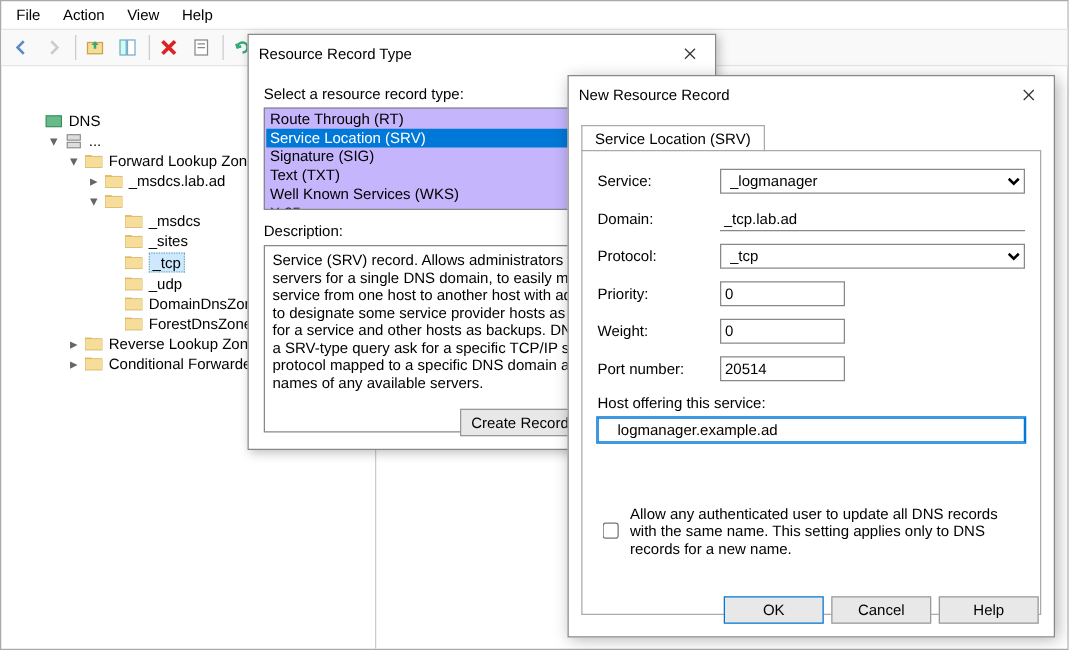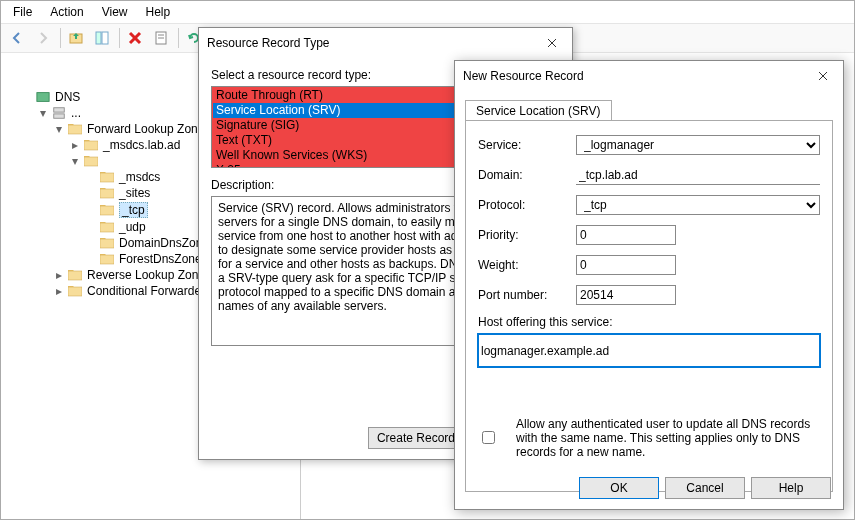--- a/index.html
+++ b/index.html
@@ -29,46 +29,46 @@
 .tree li > .tw { width:12px; display:inline-flex; justify-content:center; margin-right:2px; color:#666; }
 .tree li > .fld { width:16px; height:14px; margin-right:4px; display:inline-flex; align-items:center; justify-content:center; }
 .tree .selected { background:#cde8ff; border:1px dotted #7ab; padding:0 2px; }
 
 
 .folder-svg { width:14px; height:12px; }
 .folder-svg .tab { fill:#e8c268; }
 .folder-svg .body { fill:#f7dd9a; stroke:#caa24a; stroke-width:0.5; }
 
 
-.dlg1 { position:absolute; left:198px; top:27px; width:375px; height:433px; background:#fff; border:1px solid #888; box-shadow:2px 2px 8px rgba(0,0,0,0.25); }
+.dlg1 { position:absolute; left:198px; top:27px; width:375px; height:333px; background:#fff; border:1px solid #888; box-shadow:2px 2px 8px rgba(0,0,0,0.25); }
 .dlg-title { height:30px; display:flex; align-items:center; padding:0 8px; }
 .dlg-title .t { flex:1; }
 .dlg-close { width:24px; height:24px; display:flex; align-items:center; justify-content:center; }
 .dlg1 .body { padding:10px 12px; }
 .group-lbl { margin-bottom:4px; }
-.listbox { border:1px solid #888; background:#ef4444; height:82px; overflow:hidden; padding:1px; }
+.listbox { border:1px solid #888; background:#c4b5fd; height:82px; overflow:hidden; padding:1px; }
 .listbox div { padding:0 3px; line-height:15px; }
 .listbox .sel { background:#0078d7; color:#fff; }
 .desc-box { border:1px solid #888; background:#fff; height:150px; padding:4px 6px; margin-top:4px; }
 .dlg1 .footer { position:absolute; bottom:10px; right:12px; display:flex; gap:6px; }
 .btn { min-width:80px; height:22px; border:1px solid #999; background:#e8e8e8; display:flex; align-items:center; justify-content:center; padding:0 8px; }
 
 
 .dlg2 { position:absolute; left:454px; top:60px; width:390px; height:450px; background:#fff; border:1px solid #888; box-shadow:2px 2px 12px rgba(0,0,0,0.3); }
 .dlg2 .tabrow { margin:8px 10px 0; }
 .tab { display:inline-block; border:1px solid #aaa; border-bottom:none; padding:3px 10px; background:#fff; position:relative; top:1px; }
 .tab-pane { border:1px solid #aaa; margin:0 10px; padding:14px 12px 10px; height:372px; position:relative; }
 .form-row { display:flex; align-items:center; margin-bottom:10px; }
 .form-row label { width:98px; }
 .form-row input, .form-row select { border:1px solid #888; height:20px; padding:1px 3px; background:#fff; }
 .w-full { flex:1; }
 .w-100 { width:100px; }
 .host-lbl { margin-top:4px; margin-bottom:5px; }
-.host-input { width:100%; border:1px solid #0078d7; height:33px; padding:1px 2px; outline:1px solid #0078d7; }
-.chk-row { display:flex; gap:18px; margin-top:50px; }
+.host-input { width:100%; border:1px solid #0078d7; height:20px; padding:1px 15px; outline:1px solid #0078d7; }
+.chk-row { display:flex; gap:6px; margin-top:50px; }
 .chk-row input { margin-top:2px; }
 .dlg2 .footer { position:absolute; bottom:10px; right:12px; display:flex; gap:6px; }
 .btn-primary { border:1px solid #0078d7;margin-left:48px; }
 select { appearance: menulist; }
 </style>
 </head>
 <body>
 
 <div class="main-window">
   <div class="menubar">

